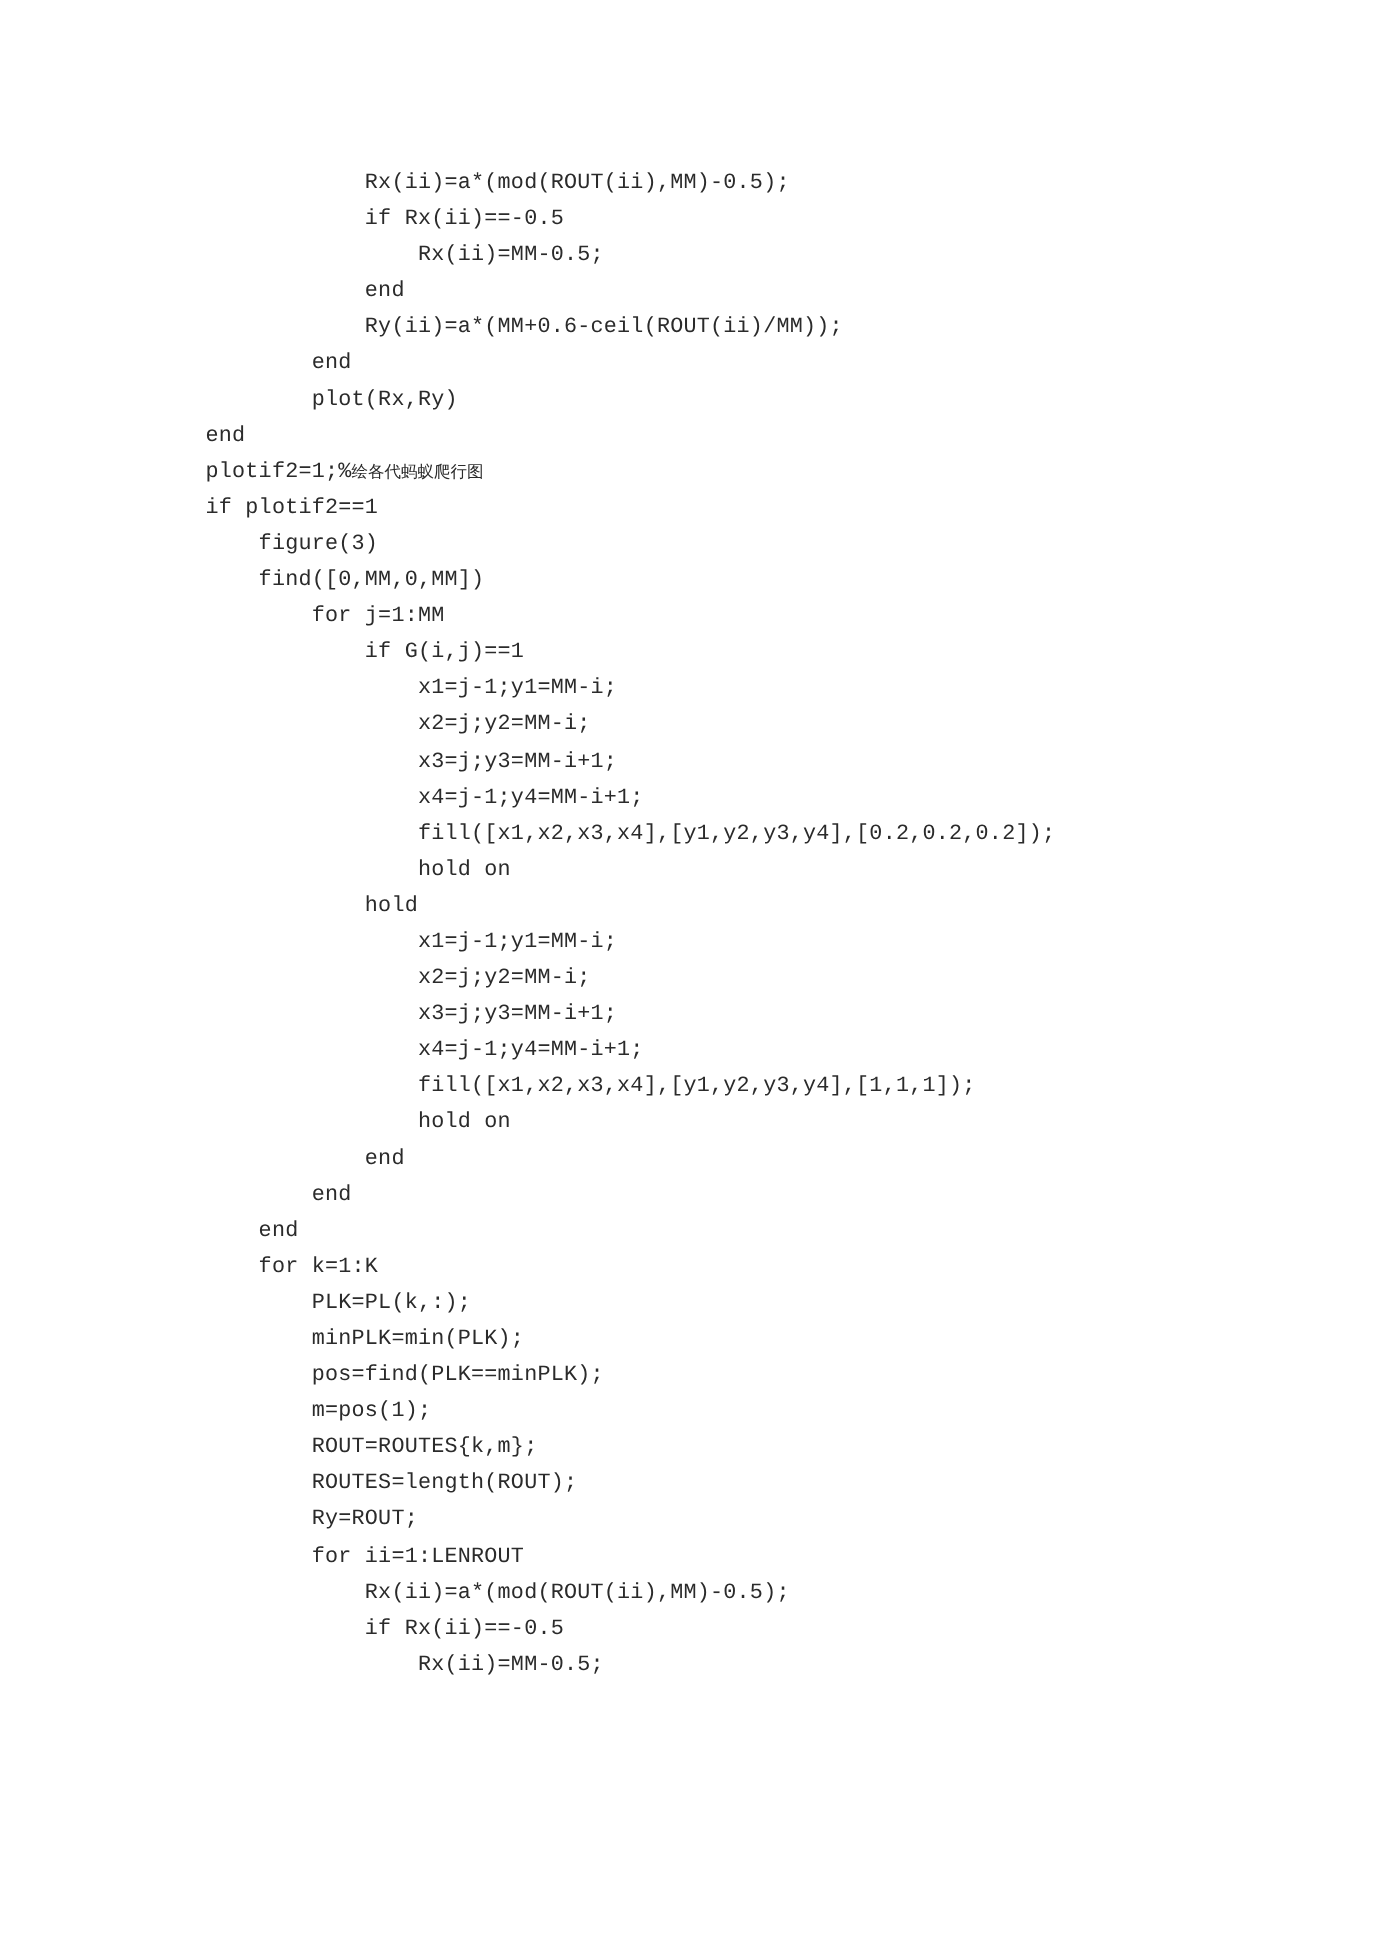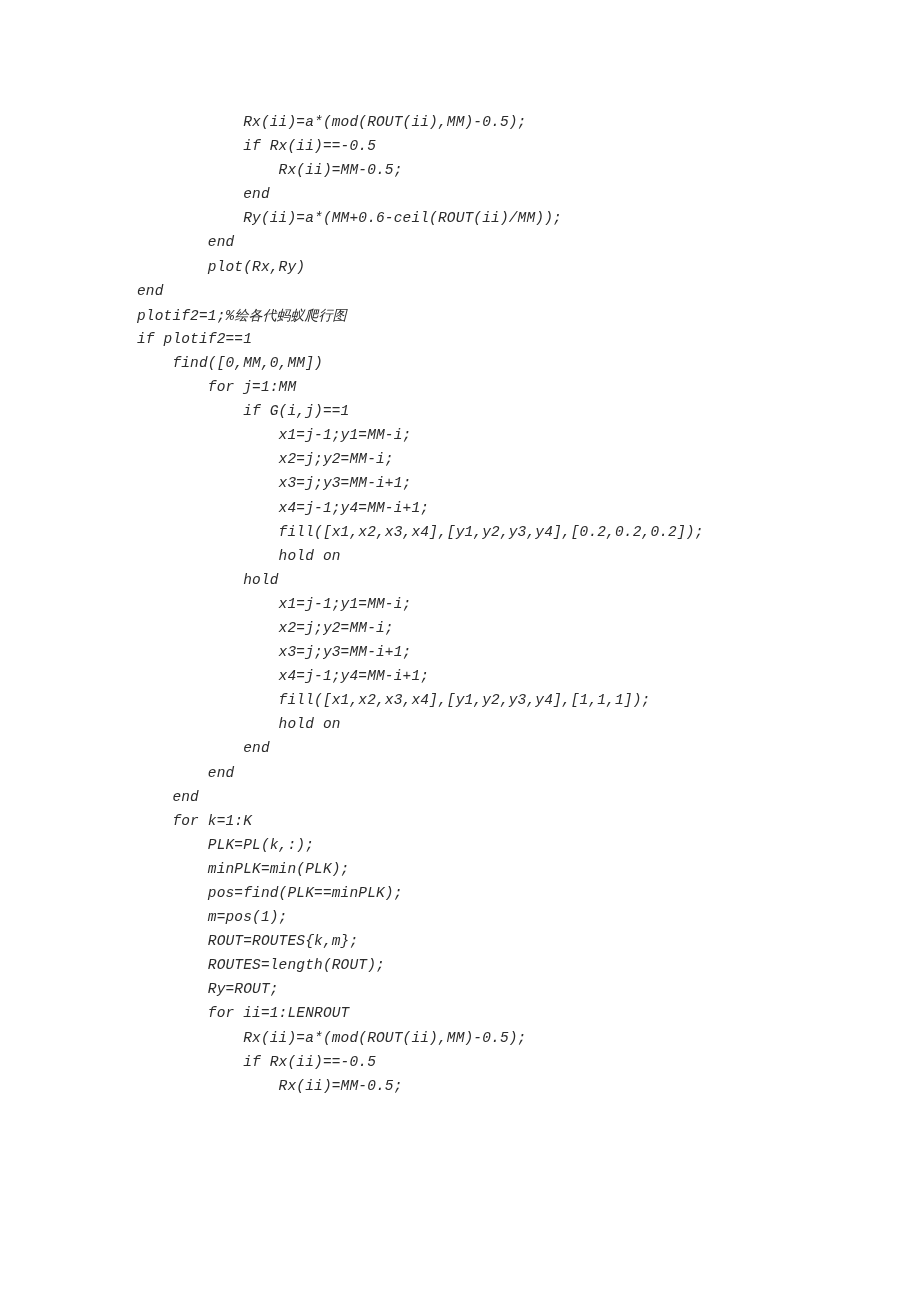--- a/index.html
+++ b/index.html
@@ -15,58 +15,58 @@
     overflow: hidden;
     font-family: "Liberation Mono", "DejaVu Sans Mono", monospace;
   }
   .page {
     position: absolute;
     left: 0;
     top: 0;
     width: 920px;
     height: 1302px;
     background: #ffffff;
-    font-style: italic;
   }
   .code-block {
     position: absolute;
     left: 137px;
     top: 110px;
     width: 740px;
   }
   .code-line {
     font-family: "Liberation Mono", "DejaVu Sans Mono", monospace;
     font-size: 14.5px;
     line-height: 24.1px;
     color: #2b2b2b;
     white-space: pre;
     letter-spacing: 0.15px;
     height: 24.1px;
   }
   .code-line .cjk {
     font-family: "DejaVu Sans", "Liberation Sans", sans-serif;
-    font-size: 14px;
+    font-size: 11px;
     letter-spacing: 0;
   }
 </style>
 </head>
 <body>
 
 <div class="page">
   <div class="code-block">
       <div class="code-line">            Rx(ii)=a*(mod(ROUT(ii),MM)-0.5);</div>
       <div class="code-line">            if Rx(ii)==-0.5</div>
       <div class="code-line">                Rx(ii)=MM-0.5;</div>
       <div class="code-line">            end</div>
       <div class="code-line">            Ry(ii)=a*(MM+0.6-ceil(ROUT(ii)/MM));</div>
       <div class="code-line">        end</div>
       <div class="code-line">        plot(Rx,Ry)</div>
       <div class="code-line">end</div>
       <div class="code-line">plotif2=1;%<span class="cjk">绘各代蚂蚁爬行图</span></div>
       <div class="code-line">if plotif2==1</div>
+      <div class="code-line">    figure(3)</div>
       <div class="code-line">    find([0,MM,0,MM])</div>
       <div class="code-line">        for j=1:MM</div>
       <div class="code-line">            if G(i,j)==1</div>
       <div class="code-line">                x1=j-1;y1=MM-i;</div>
       <div class="code-line">                x2=j;y2=MM-i;</div>
       <div class="code-line">                x3=j;y3=MM-i+1;</div>
       <div class="code-line">                x4=j-1;y4=MM-i+1;</div>
       <div class="code-line">                fill([x1,x2,x3,x4],[y1,y2,y3,y4],[0.2,0.2,0.2]);</div>
       <div class="code-line">                hold on</div>
       <div class="code-line">            hold</div>

